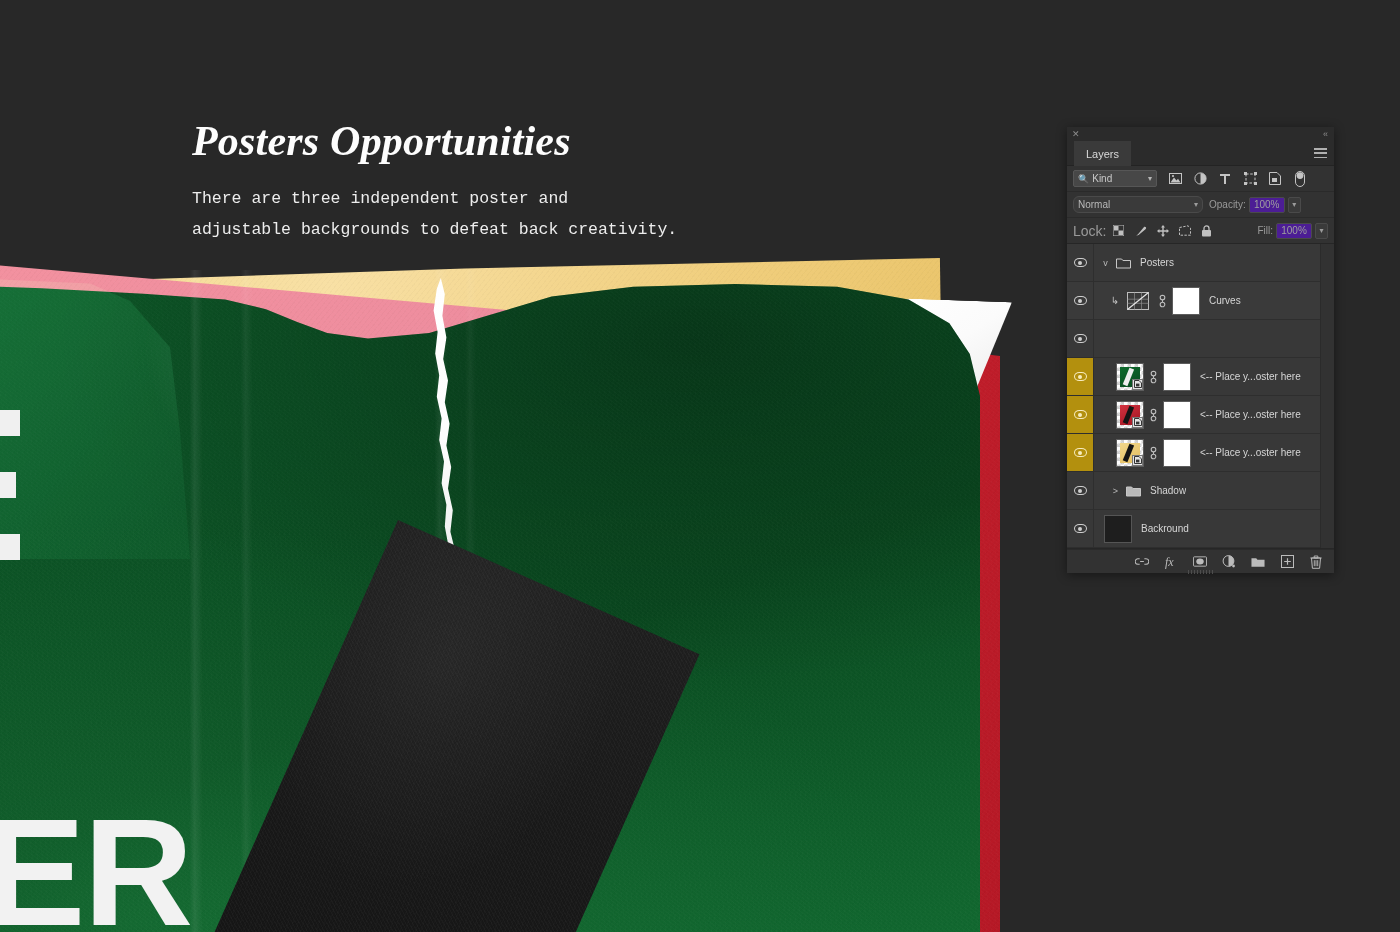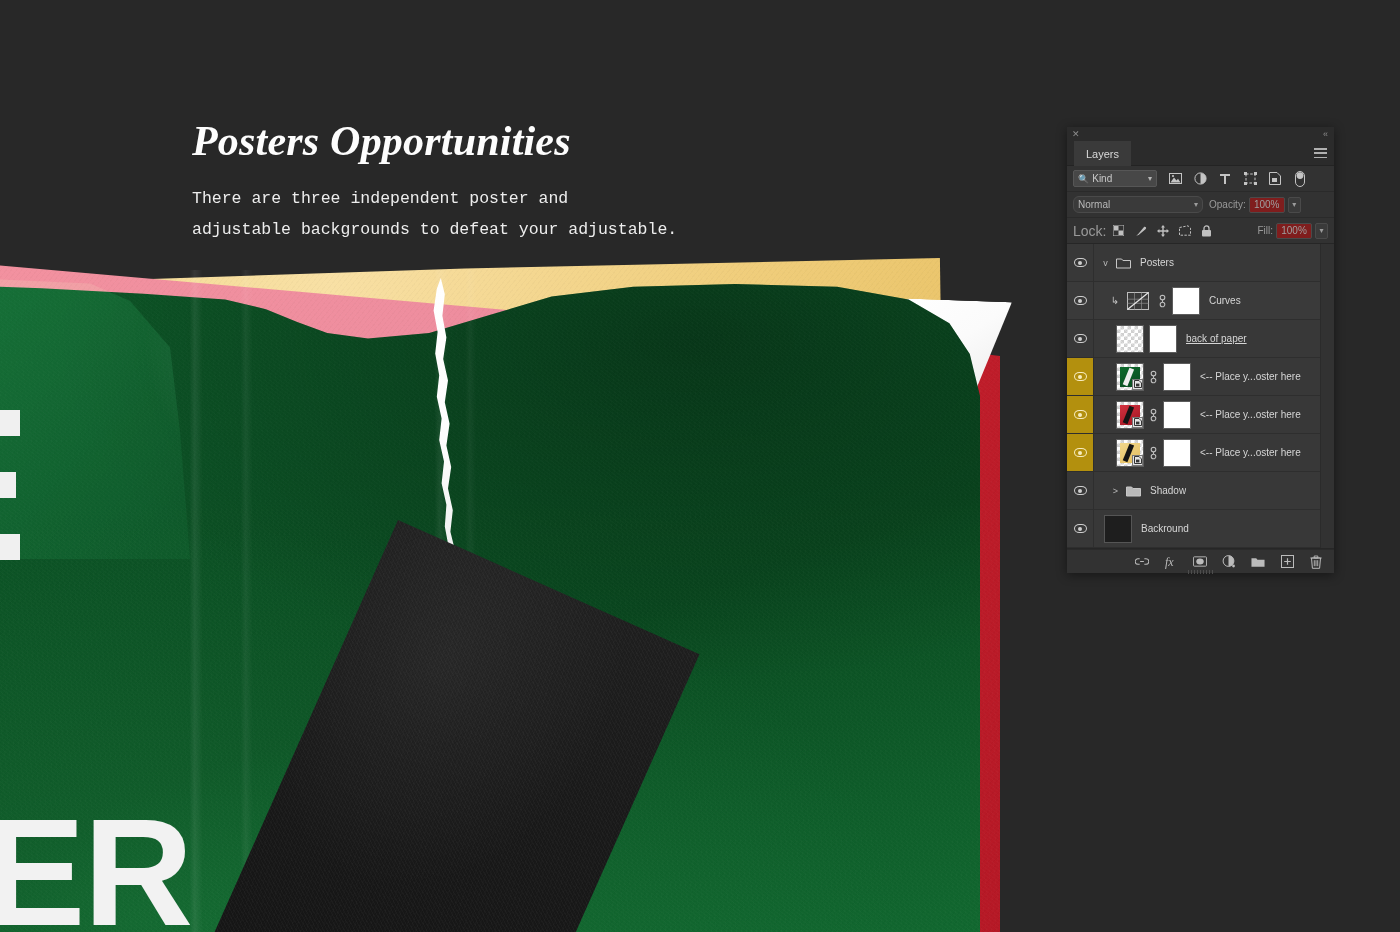--- a/index.html
+++ b/index.html
@@ -309,21 +309,21 @@
     border-radius: 6px;
     display: flex; align-items: center;
     padding: 0 4px;
     font-size: 10px; color: #b9b9b9;
   }
   .mode-select .caret { position: absolute; right: 4px; top: 3px; font-size: 8px; color: #9c9c9c; }
   .opacity-group { display: flex; align-items: center; margin-left: 6px; gap: 3px; }
   .lbl { font-size: 10px; color: #9a9a9a; }
   .num-field {
     width: 36px; height: 16px;
-    background: #7f1d1d; border: 1px solid #4a4a4a; border-radius: 2px;
+    background: #4c1d95; border: 1px solid #4a4a4a; border-radius: 2px;
     font-size: 10px; color: #9f9f9f;
     display: flex; align-items: center; justify-content: center;
   }
   .num-caret {
     width: 13px; height: 16px;
     background: #3a3a3a; border: 1px solid #4a4a4a; border-radius: 2px;
     display: flex; align-items: center; justify-content: center;
     font-size: 8px; color: #9c9c9c;
   }
 
@@ -494,21 +494,21 @@
     <div class="mark mark-2"></div>
     <div class="mark mark-3"></div>
 
     <div class="poster-letters">ER</div>
   </div>
 
   <div id="copy">
     <h1>Posters Opportunities</h1>
     <p>
       <span>There are three independent poster and</span><br>
-      <span>adjustable backgrounds to defeat your adjustable.</span>
+      <span>adjustable backgrounds to defeat back creativity.</span>
     </p>
   </div>
 
   <div id="layers-panel">
 
     <div class="panel-titlebar">
       <span class="tb-close">✕</span>
       <span class="tb-collapse">«</span>
     </div>
 
@@ -659,25 +659,20 @@
               </svg>
           </span>
           <span class="thumb mask"></span>
           <span class="layer-name">Curves</span>
         </div>
       </div>
 
       <div class="layer-row">
         <div class="eye-cell">
           <span class="eye"></span>
-        </div>
-        <div class="row-body" style="padding-left:22px">
-          <span class="thumb checker"></span>
-          <span class="thumb mask"></span>
-          <span class="layer-name underline">back of paper</span>
         </div>
       </div>
 
       <div class="layer-row">
         <div class="eye-cell hl">
           <span class="eye"></span>
         </div>
         <div class="row-body" style="padding-left:22px">
           <span class="thumb checker">
             <span class="art-g">

